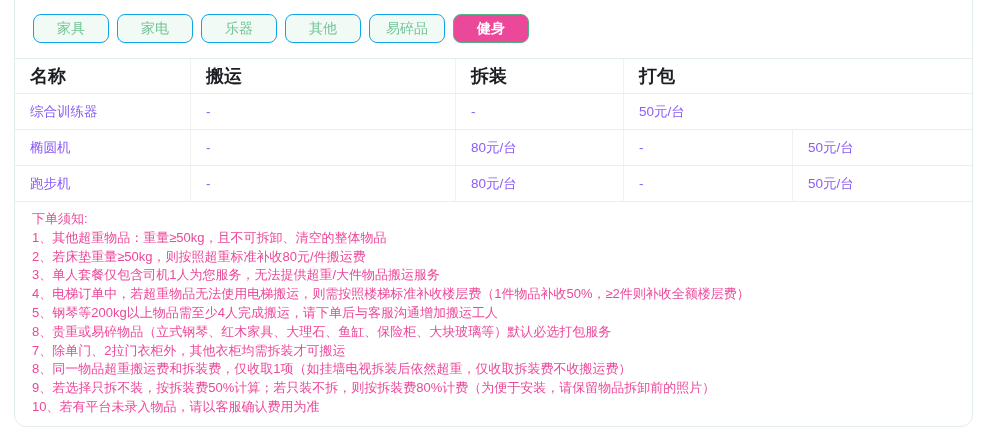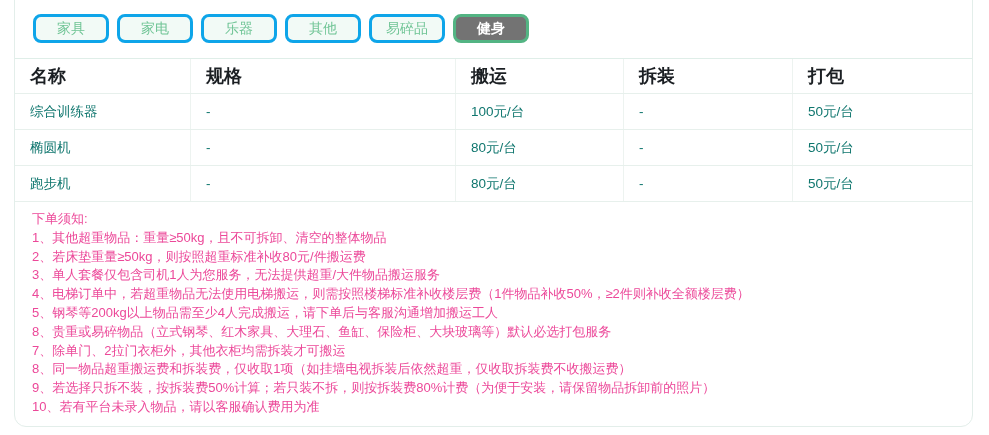--- a/index.html
+++ b/index.html
@@ -14,40 +14,40 @@
     background:#ffffff;box-sizing:border-box;
   }
   
   .tabs{
     display:flex;gap:8px;align-items:center;
     padding:35px 0 0 18px;margin-bottom:15px;
   }
   .tab{
     min-width:76px;height:29px;box-sizing:border-box;
     display:flex;align-items:center;justify-content:center;
-    background:#f2faf6;border:3px solid #0ea5e9;border-radius:8px;
+    background:#f2faf6;border:1px solid #0ea5e9;border-radius:8px;
     color:#6fc495;font-size:14px;font-weight:500;
     cursor:pointer;padding:1px 10px;font-family:inherit;
   }
   .tab.active{
-    background:#737373;border-color:#53b483;color:#ffffff;font-weight:600;
+    background:#ec4899;border-color:#53b483;color:#ffffff;font-weight:600;
   }
   
   .table{width:100%;}
   .trow{
     display:grid;
     grid-template-columns:176px 265px 168px 169px auto;
     align-items:center;
     border-bottom:1px solid #e7f0ec;
   }
   .thead{
     height:34px;border-top:1px solid #dfeee8;
     font-weight:bold;color:#1b1f23;font-size:18px;
   }
-  .tbody-row{height:35px;color:#0f766e;font-size:13.5px;}
+  .tbody-row{height:35px;color:#8b5cf6;font-size:13.5px;}
   .cell{
     padding-left:15px;line-height:1;height:100%;
     display:flex;align-items:center;box-sizing:border-box;
     border-right:1px solid #edf3f0;overflow:hidden;white-space:nowrap;
   }
   .cell:last-child{border-right:none;}
   
   .notes{
     padding:8px 17px 9px 17px;
     font-size:13px;line-height:18.8px;color:#ec4899;
@@ -64,30 +64,28 @@
     <button class="tab">家电</button>
     <button class="tab">乐器</button>
     <button class="tab">其他</button>
     <button class="tab">易碎品</button>
     <button class="tab active">健身</button>
   </div>
 
   <div class="table">
     <div class="trow thead">
       <div class="cell">名称</div>
-      <div class="cell">规格</div>
       <div class="cell">搬运</div>
       <div class="cell">拆装</div>
       <div class="cell">打包</div>
     </div>
 
     <div class="trow tbody-row">
       <div class="cell">综合训练器</div>
       <div class="cell">-</div>
-      <div class="cell">100元/台</div>
       <div class="cell">-</div>
       <div class="cell">50元/台</div>
     </div>
 
     <div class="trow tbody-row">
       <div class="cell">椭圆机</div>
       <div class="cell">-</div>
       <div class="cell">80元/台</div>
       <div class="cell">-</div>
       <div class="cell">50元/台</div>

